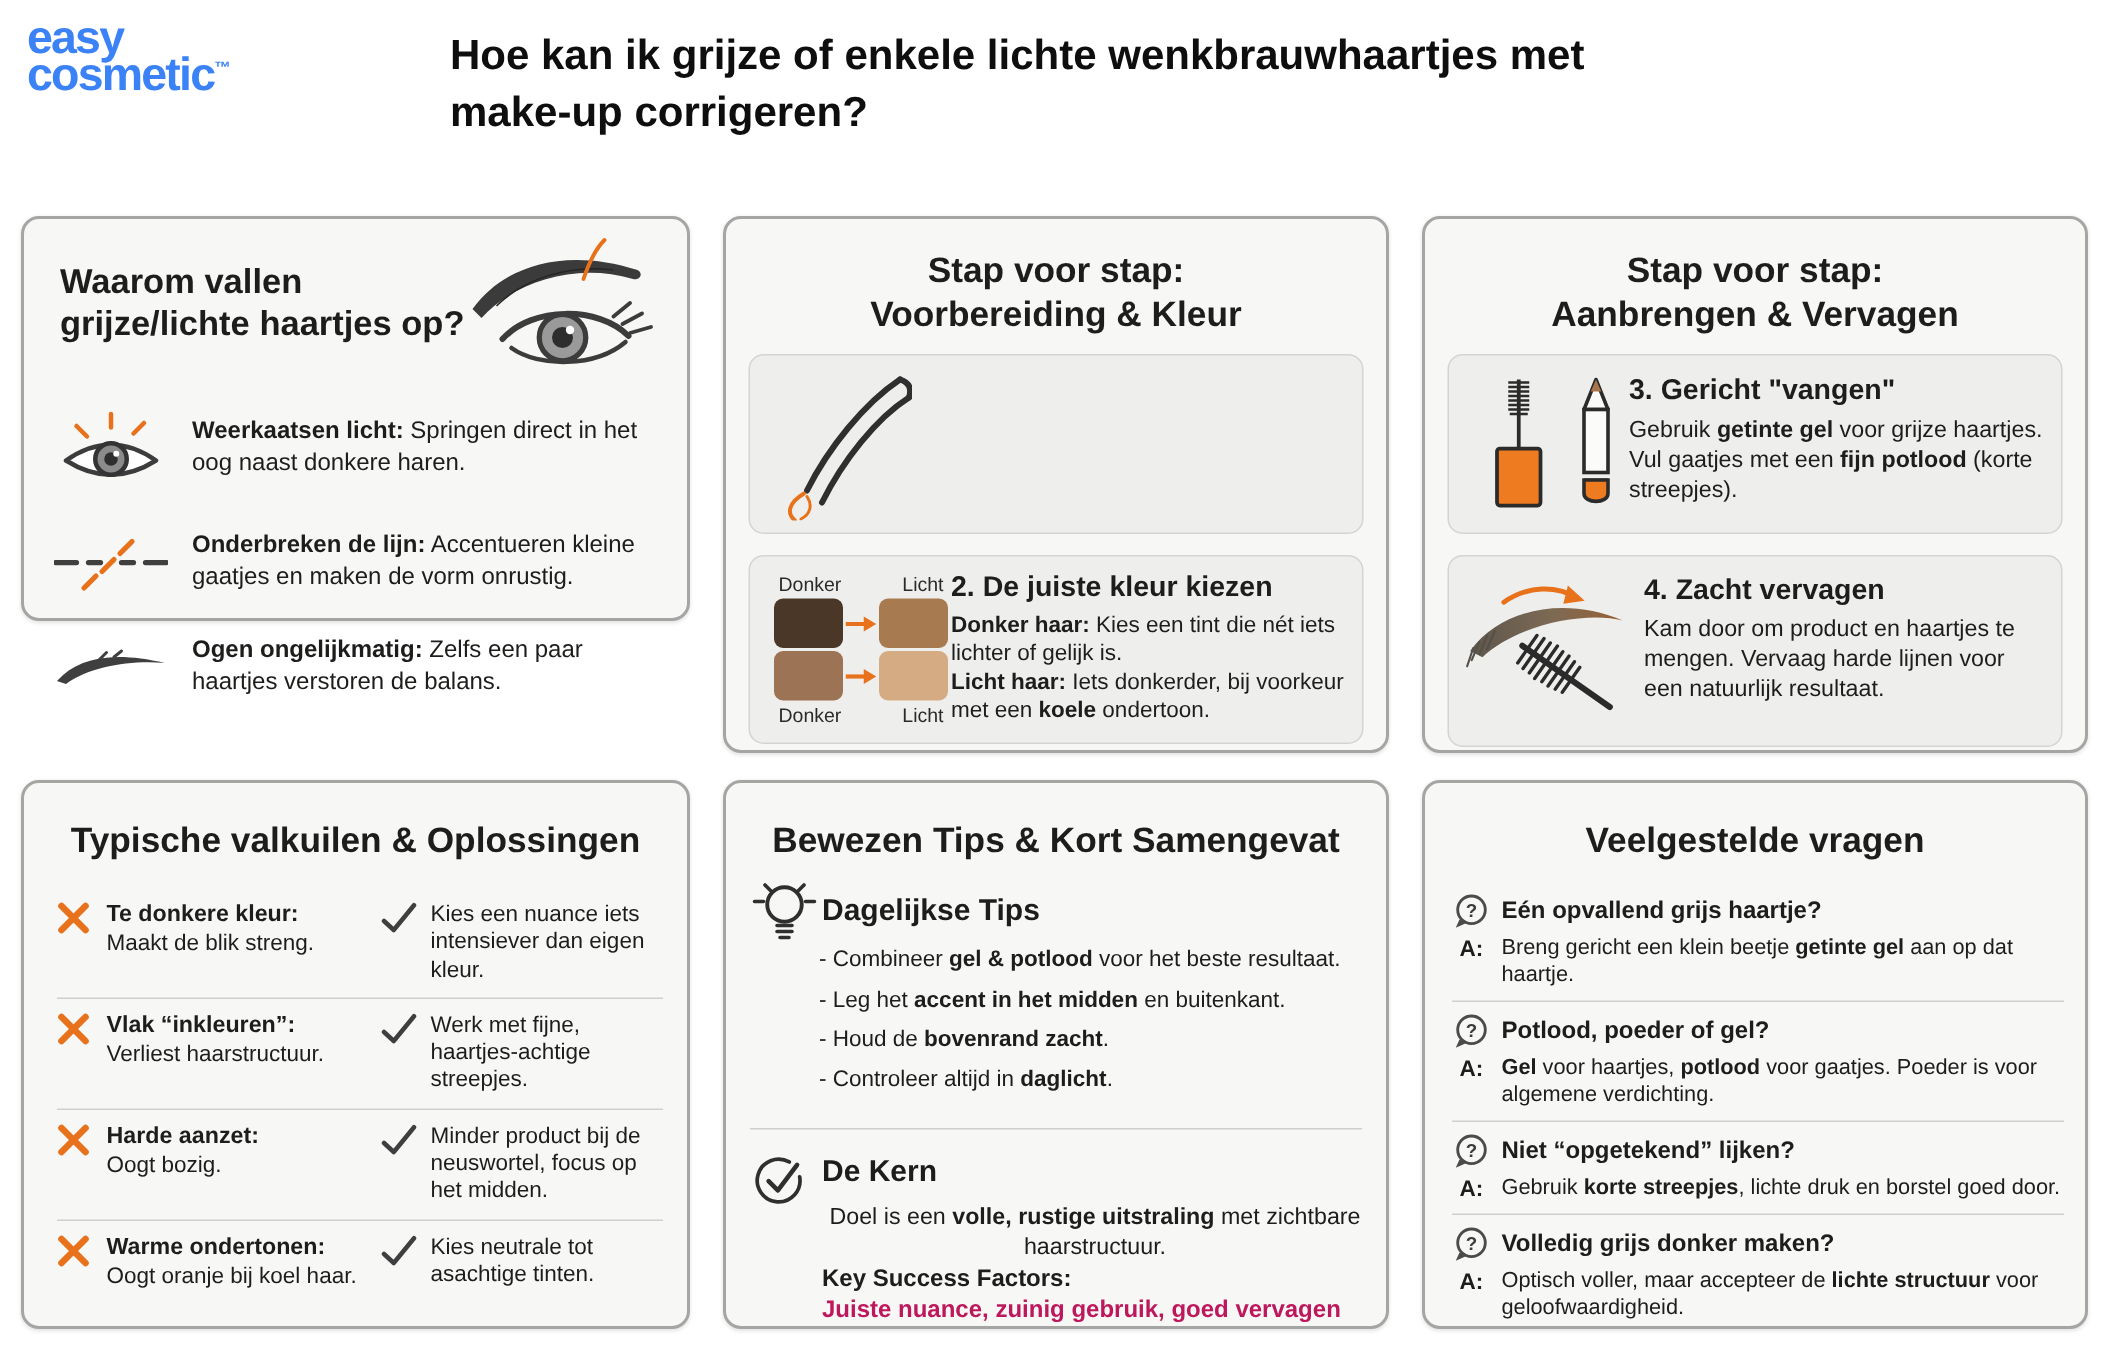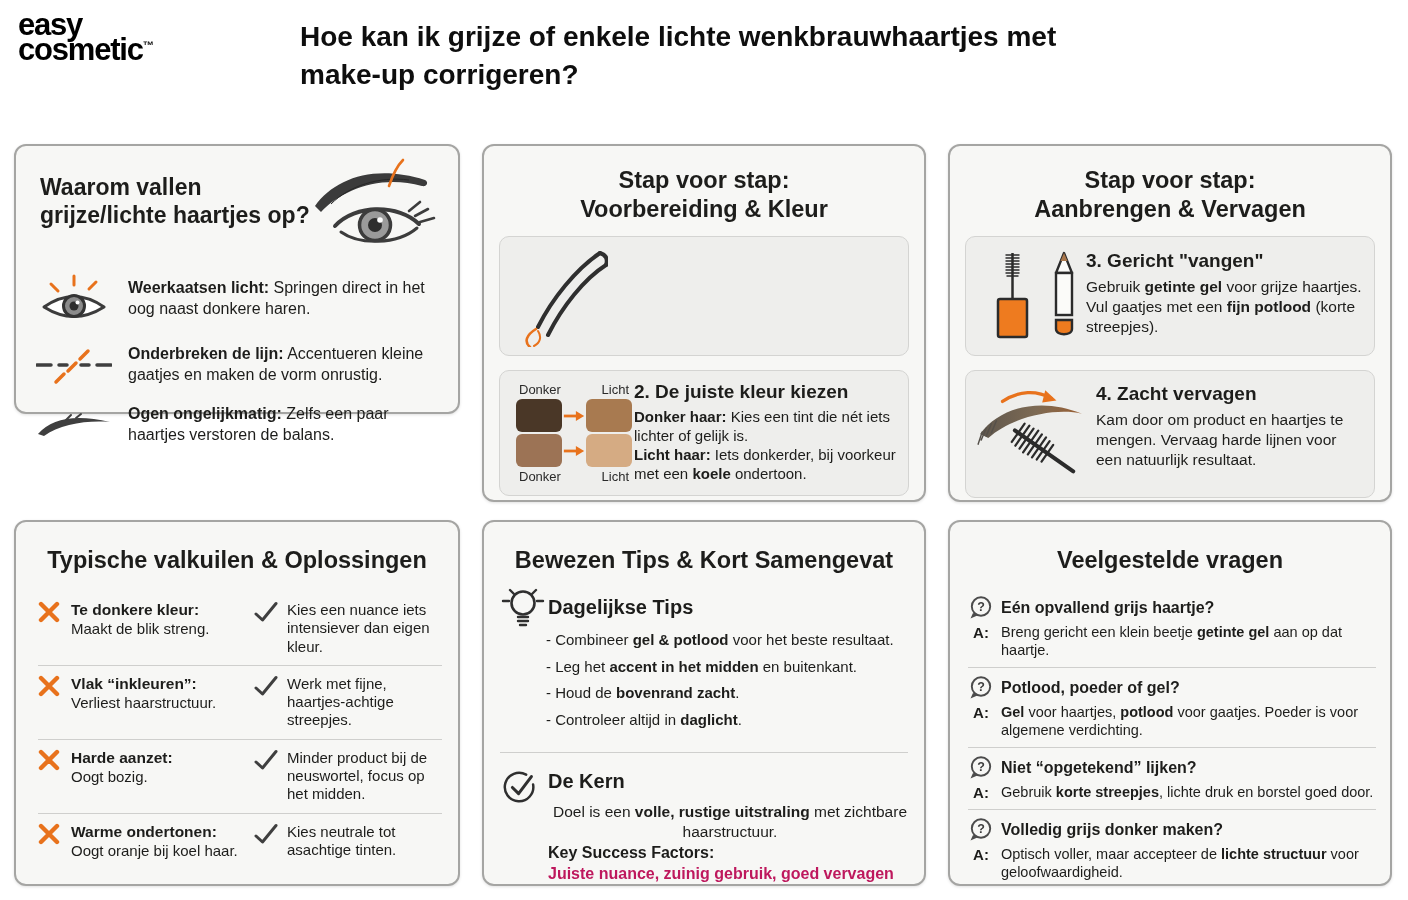--- a/index.html
+++ b/index.html
@@ -3,40 +3,40 @@
 <meta charset="utf-8">
 <style>
   * { box-sizing: border-box; margin: 0; padding: 0; }
   html,body { background:#ffffff; }
   .page {
     position: relative; width: 1408px; height: 900px; overflow: hidden;
     background: #ffffff; color: #1d1d1b;
     font-family: "Liberation Sans", sans-serif;
   }
   
-  .logo { position:absolute; left:18px; top:12px; font-weight:bold; color:#000000;
+  .logo { position:absolute; left:18px; top:12px; font-weight:bold; color:#3b82f6;
           font-size:31px; line-height:0.82; letter-spacing:-1.2px; }
   .logo .tm { font-size:11px; font-weight:bold; vertical-align:super; letter-spacing:0; }
   .main-title { position:absolute; left:300px; top:18px; width:960px;
                 font-size:28px; font-weight:bold; line-height:1.36; color:#0e0e0e; }
   
   .panel { position:absolute; background:#f7f7f5; border:2px solid #a5a5a3;
            border-radius:12px; box-shadow:0 1px 3px rgba(0,0,0,.12); }
   #p1 { left:14px;  top:144px; width:446px; height:270px; }
   #p2 { left:482px; top:144px; width:444px; height:358px; }
   #p3 { left:948px; top:144px; width:444px; height:358px; }
   #p4 { left:14px;  top:520px; width:446px; height:366px; }
   #p5 { left:482px; top:520px; width:444px; height:366px; }
   #p6 { left:948px; top:520px; width:444px; height:366px; }
   .center-title { position:absolute; left:0; right:0; top:20px; text-align:center;
                   font-size:23.5px; font-weight:bold; line-height:1.22; }
   
   .p1-title { position:absolute; left:24px; top:28px; font-size:23px; font-weight:bold; line-height:1.2; }
   .p1-eye   { position:absolute; right:14px; top:10px; }
-  .p1-rows  { position:absolute; left:18px; right:14px; top:126px; display:flex; flex-direction:column; gap:16px; }
+  .p1-rows  { position:absolute; left:18px; right:14px; top:126px; display:flex; flex-direction:column; gap:26px; }
   .p1-row   { display:flex; align-items:center; gap:14px; }
   .p1-icon  { flex:0 0 80px; display:flex; justify-content:center; }
   .p1-text  { font-size:16px; line-height:1.3; }
   
   .stepbox { position:absolute; left:15px; right:15px; background:#eeeeec;
              border:1px solid #d4d4d2; border-radius:10px; }
   .box-a { top:90px;  height:120px; }
   .box-b { top:224px; height:126px; }
   #p3 .box-b { height:128px;padding-left:20px; }
   .icon-area { position:absolute; left:16px; top:10px; display:flex; gap:10px; }

